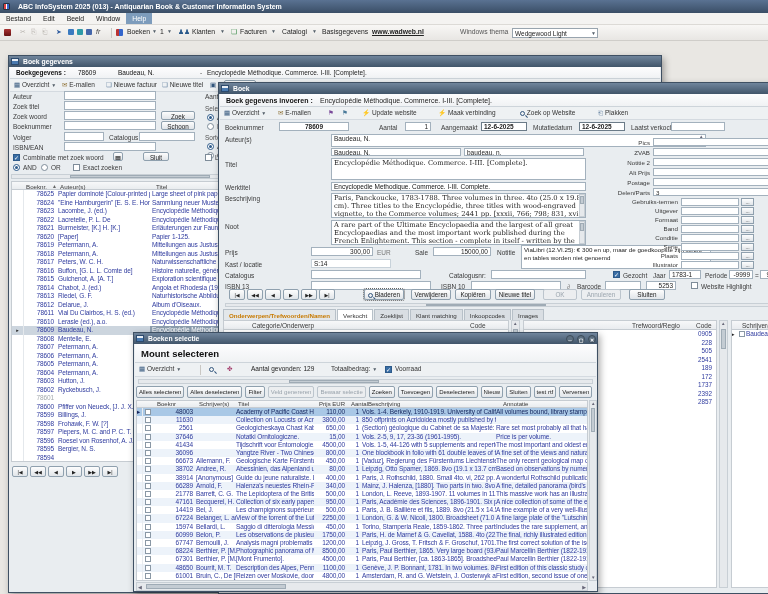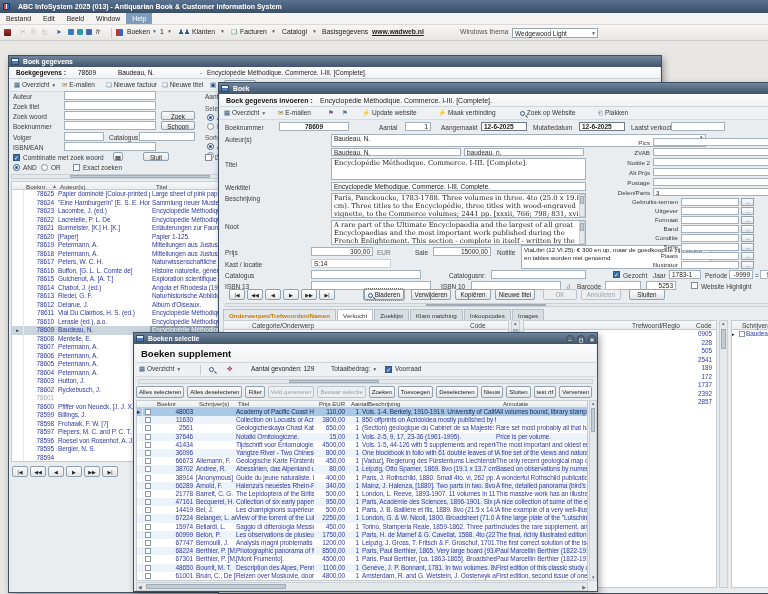--- a/index.html
+++ b/index.html
@@ -698,21 +698,21 @@
 
 <div class="win" style="left:133px;top:332px;width:465px;height:260px">
   <div class="tbar">
     <span class="wicon"></span>
     <span>Boeken selectie</span>
     <span class="circbtn" style="left:432px">─</span>
     <span class="circbtn" style="left:443px">▢</span>
     <span class="circbtn" style="left:454px">✕</span>
   </div>
   <div class="hdrstrip" style="top:11px;height:19px">
-    <span class="lbl" style="left:6px;top:4px;font-size:9.5px;font-weight:bold;color:#111">Boeken supplement</span>
+    <span class="lbl" style="left:6px;top:4px;font-size:9.5px;font-weight:bold;color:#111">Mount selecteren</span>
   </div>
   <div class="toolstrip" style="top:30px;height:14px">
     <span class="titem" style="left:4px"><span style="color:#33567d">▦</span> <span>Overzicht</span> <span class="caret">▼</span></span>
     <span class="titem" style="left:62px"><span class="sep"></span></span>
     <span class="titem" style="left:74px"><span class="mag"></span></span>
     <span class="titem" style="left:92px;color:#a23a6a">✤</span>
     <span class="titem" style="left:116px;color:#222">Aantal gevonden: 129</span>
     <span class="titem" style="left:196px"><span>Totaalbedrag:</span> <span class="caret">▼</span></span>
     <span class="chk on" style="left:250px;top:3px"></span>
     <span class="titem" style="left:260px">Voorraad</span>

